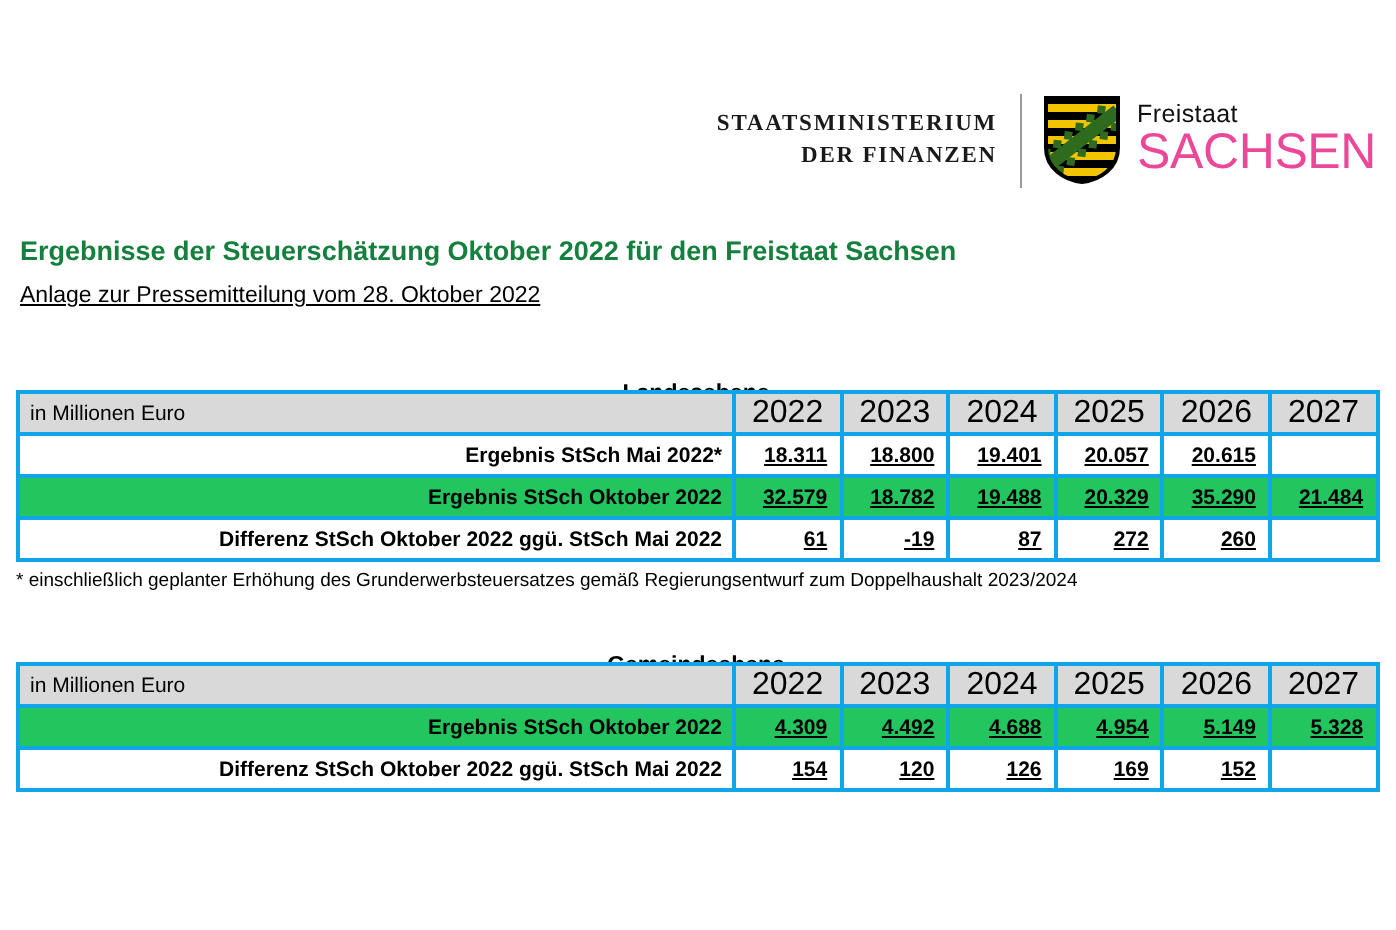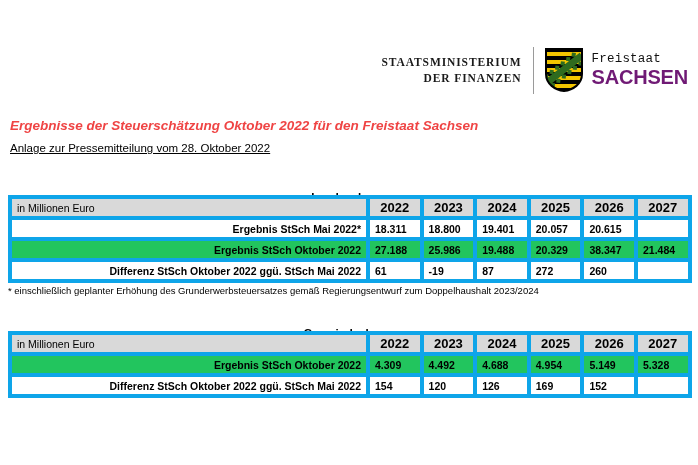--- a/index.html
+++ b/index.html
@@ -48,45 +48,43 @@
   .crest {
     width: 38px;
     height: 44px;
     display: block;
   }
   .sachsen-text {
     padding-left: 9px;
     line-height: 1;
   }
   .sachsen-text .freistaat {
-    font-family: Liberation Mono, monospace;
+    font-family: Liberation Sans, sans-serif;
     font-size: 12.5px;
     letter-spacing: 0.2px;
     color: #111;
     display: block;
     margin-bottom: 1px;
   }
   .sachsen-text .sachsen {
     font-family: "Liberation Sans", sans-serif;
-    font-size: 20px;
+    font-size: 25px;
     letter-spacing: -0.2px;
-    color: #701a75;
+    color: #ec4899;
     display: block;
-    font-weight: bold;
   }
 
   
   .doc-title {
     position: absolute;
     top: 118px;
     left: 10px;
     font-size: 13.5px;
     font-weight: bold;
-    color: #ef4444;
-    font-style: italic;
+    color: #15803d;
   }
   .doc-subtitle {
     position: absolute;
     top: 142px;
     left: 10px;
     font-size: 11.5px;
     color: #000;
     text-decoration: underline;
   }
 
@@ -113,45 +111,47 @@
     table-layout: fixed;
     font-size: 10.5px;
   }
   #table-landesebene { top: 195px; }
   #table-gemeindeebene { top: 331px; }
 
   table.fin col.label-col { width: 358px; }
   table.fin col.year-col  { width: 53.6px; }
 
   table.fin th, table.fin td {
-    border: 4px solid #0ea5e9;
+    border: 2px solid #0ea5e9;
     height: 21px;
     padding: 0 5px;
     box-sizing: border-box;
     white-space: nowrap;
     overflow: hidden;
   }
   table.fin thead th {
     background: #d9d9d9;
-    font-weight: bold;
+    font-weight: normal;
     text-align: center;
-    font-size: 13px;
+    font-size: 16px;
   }
   table.fin thead th.label-head {
     text-align: left;
     font-weight: normal;
     font-size: 10.5px;
   }
   table.fin td.label {
     text-align: right;
     font-weight: bold;
   }
   table.fin td.num {
+    text-align: right;
     font-weight: bold;
     padding-right: 6px;
+    text-decoration: underline;
   }
   tr.row-highlight td {
     background: #22c55e;
   }
   tr.row-diff td.label {
     padding-left: 24px;
   }
 
   
   .footnote {
@@ -248,25 +248,25 @@
       <td class="label">Ergebnis StSch Mai 2022*</td>
       <td class="num">18.311</td>
       <td class="num">18.800</td>
       <td class="num">19.401</td>
       <td class="num">20.057</td>
       <td class="num">20.615</td>
       <td class="num"></td>
     </tr>
     <tr class="row-highlight">
       <td class="label">Ergebnis StSch Oktober 2022</td>
-      <td class="num">27.188</td>
-      <td class="num">25.986</td>
+      <td class="num">32.579</td>
+      <td class="num">18.782</td>
       <td class="num">19.488</td>
       <td class="num">20.329</td>
-      <td class="num">38.347</td>
+      <td class="num">35.290</td>
       <td class="num">21.484</td>
     </tr>
     <tr class="row-diff">
       <td class="label">Differenz StSch Oktober 2022 ggü. StSch Mai 2022</td>
       <td class="num">61</td>
       <td class="num">-19</td>
       <td class="num">87</td>
       <td class="num">272</td>
       <td class="num">260</td>
       <td class="num"></td>

